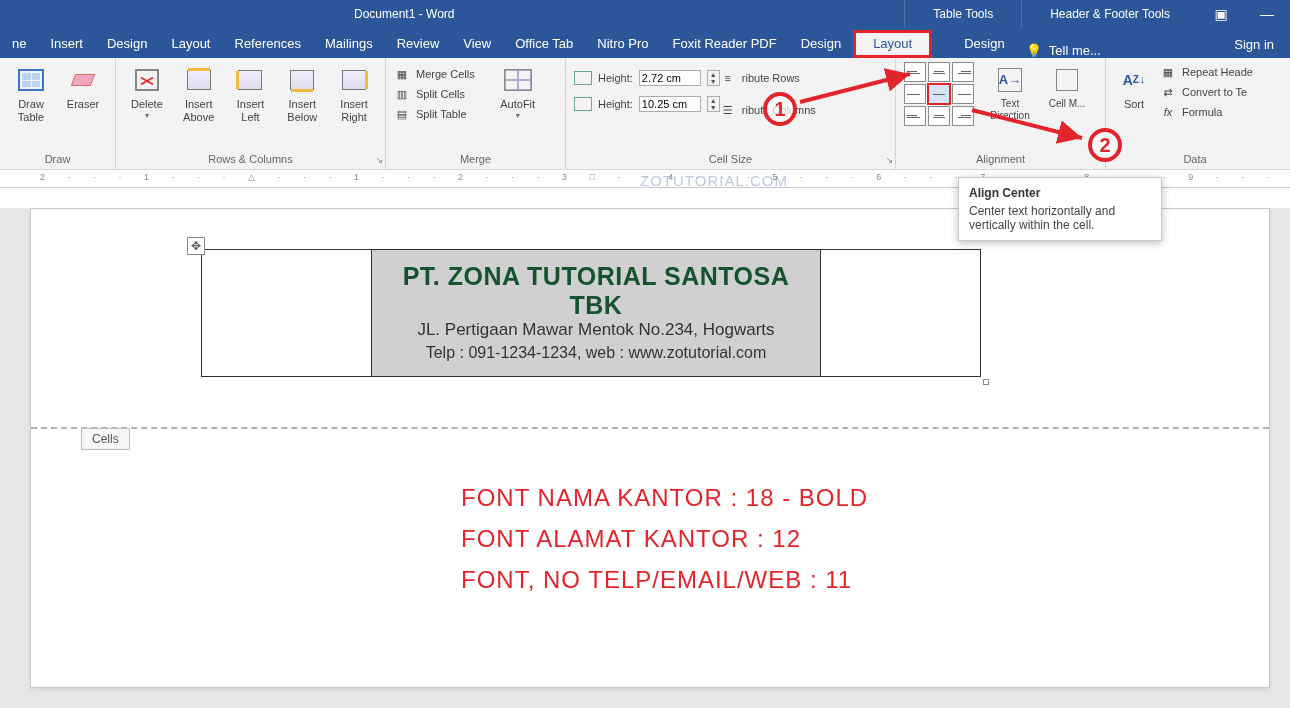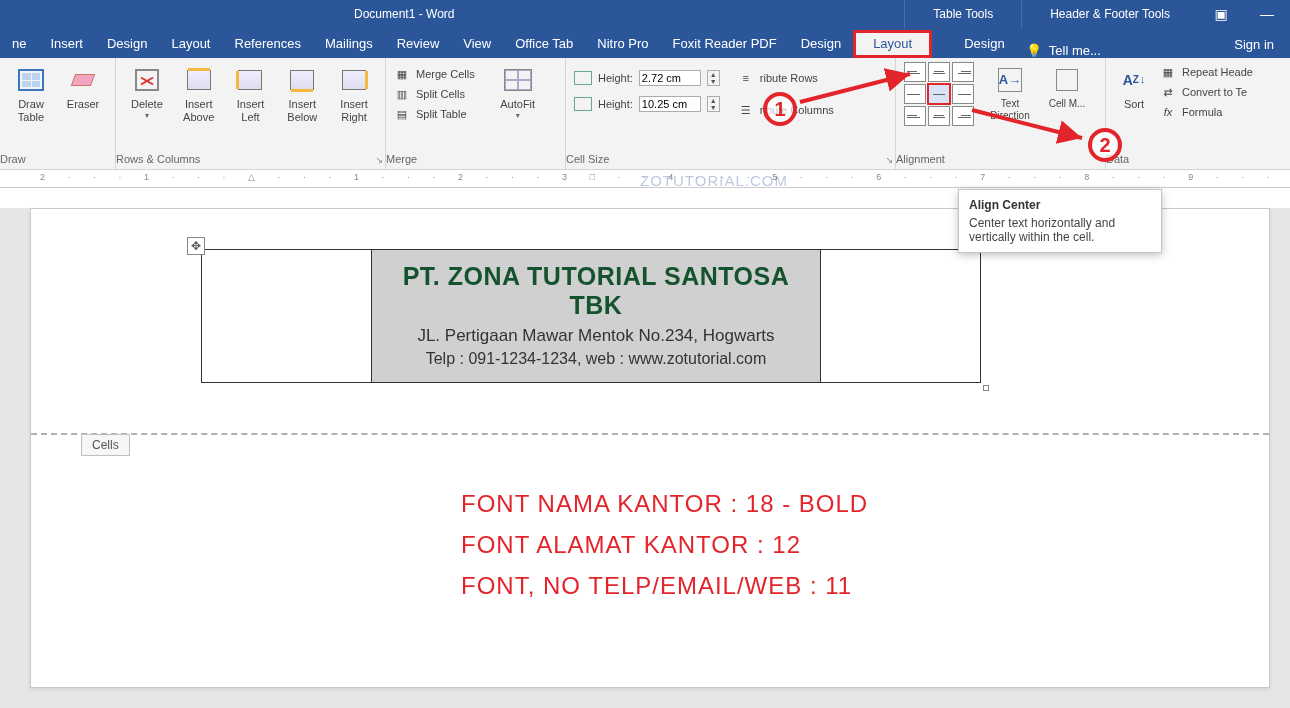--- a/index.html
+++ b/index.html
@@ -20,21 +20,21 @@
   .tab.active { background: #f3f3f3; color: #2b579a; }
   .tab.layout-tab { border: 3px solid #e3242b; padding: 3px 17px 4px; }
   .tab.hf-design { margin-left: 20px; }
   .tellme { display: flex; align-items: center; gap: 6px; padding: 0 10px; }
   .bulb-icon { color: #ffe79a; }
   .signin { position: absolute; right: 8px; padding: 6px 8px; }
 
   
   .ribbon { background: #f3f3f3; border-bottom: 1px solid #d4d4d4; height: 112px; display: flex; font-size: 11px; color: #444; position: relative; }
   .group { border-right: 1px solid #d4d4d4; padding: 4px 8px 2px; display: flex; flex-direction: column; position: relative; }
-  .group-label { color: #666; font-size: 11px; padding: 2px 0; position: absolute; bottom: 2px; left: 0; right: 0; }
+  .group-label { text-align: center; color: #666; font-size: 11px; padding: 2px 12px; position: absolute; bottom: 2px; left: 0; right: 0; }
   .btns-row { display: flex; gap: 6px; flex: 1; }
   .big-btn { display: flex; flex-direction: column; align-items: center; justify-content: flex-start; width: 46px; padding-top: 2px; gap: 2px; text-align: center; line-height: 1.2; }
   .big-btn .ic { width: 32px; height: 32px; display: flex; align-items: center; justify-content: center; }
   .big-btn .caret { font-size: 8px; color: #666; margin-top: -2px; }
   .mini-col { display: flex; flex-direction: column; gap: 4px; padding-top: 4px; }
   .mini-item { display: flex; align-items: center; gap: 6px; white-space: nowrap; }
   .mini-item .mic { width: 16px; height: 16px; display: inline-flex; align-items: center; justify-content: center; }
   .dialog-launcher { position: absolute; right: 2px; bottom: 4px; font-size: 9px; color: #888; }
 
   .cell-size-row { display: flex; align-items: center; gap: 6px; margin: 2px 0; }
@@ -55,38 +55,38 @@
   
   .doc-area { background: #e6e6e6; position: relative; height: 520px; }
   .page { background: #fff; margin: 20px 20px 0 30px; border: 1px solid #c8c8c8; box-shadow: 0 2px 4px rgba(0,0,0,0.08); padding: 40px 80px 20px 120px; position: relative; height: 480px; }
   .move-handle { position: absolute; left: 156px; top: 28px; width: 18px; height: 18px; border: 1px solid #888; background: #fff; display: flex; align-items: center; justify-content: center; font-size: 12px; color: #555; }
   .letterhead { border: 1px solid #333; width: 780px; margin-left: 50px; }
   .letterhead-row { display: flex; }
   .letterhead-row .side { width: 170px; border-right: 1px solid #333; }
   .letterhead-row .side.r { border-right: none; border-left: 1px solid #333; width: 160px; }
   .letterhead-row .mid { flex: 1; background: #d0d0d0; text-align: center; padding: 12px 10px 14px; }
   .company { font-size: 25px; font-weight: bold; color: #14532d; letter-spacing: 0.5px; }
-  .addr { font-size: 17px; color: #333; margin-top: 6px; }
+  .addr { font-size: 17px; color: #333; }
   .contact { font-size: 16px; color: #333; margin-top: 4px; }
   .resize-handle { width: 6px; height: 6px; border: 1px solid #888; position: relative; left: 832px; top: 2px; }
 
   .header-dash { border-top: 2px dashed #b0b0b0; margin-top: 44px; margin-left: -120px; margin-right: -80px; }
   .header-tag { display: inline-block; border: 1px solid #bfbfbf; background: #f6f6f6; padding: 3px 10px; font-size: 12px; color: #555; margin-top: -1px; margin-left: -70px; }
 
   .anno { font-family: Impact, "Arial Black", sans-serif; color: #e3242b; font-size: 24px; letter-spacing: 1px; margin-left: 310px; margin-top: 28px; line-height: 1.7; text-transform: uppercase; }
 
   .watermark { position: absolute; top: 172px; left: 640px; color: rgba(43,87,154,0.32); font-size: 15px; font-weight: normal; letter-spacing: 1px; pointer-events: none; }
 
   
   .callout { position: absolute; width: 34px; height: 34px; border: 4px solid #e3242b; border-radius: 50%; display: flex; align-items: center; justify-content: center; color: #e3242b; font-weight: bold; font-size: 20px; background: rgba(255,255,255,0.7); }
   .arrow { position: absolute; }
   .arrow svg { overflow: visible; }
 
   
-  .tooltip { position: absolute; top: 189px; left: 958px; width: 204px; background: #fff; border: 1px solid #c6c6c6; box-shadow: 0 2px 8px rgba(0,0,0,0.25); padding: 8px 10px; font-size: 12px; color: #444; z-index: 50; }
+  .tooltip { position: absolute; top: 177px; left: 958px; width: 204px; background: #fff; border: 1px solid #c6c6c6; box-shadow: 0 2px 8px rgba(0,0,0,0.25); padding: 8px 10px; font-size: 12px; color: #444; z-index: 50; }
   .tooltip .tt-title { font-weight: bold; margin-bottom: 4px; color: #333; }
 
   
   .sq { width: 26px; height: 22px; border: 2px solid #3a76c4; position: relative; }
   .sq .grid { position: absolute; inset: 2px; display: grid; grid-template-columns: 1fr 1fr; grid-template-rows: 1fr 1fr; gap: 1px; }
   .sq .grid div { background: #bcd4ef; }
   .ers { width: 20px; height: 12px; background: #f3a6c1; border: 1px solid #c76; transform: skewX(-20deg); }
   .xdel { width: 24px; height: 22px; border: 2px solid #888; position: relative; }
   .xdel::before, .xdel::after { content:""; position:absolute; left:3px; right:3px; top:50%; height:2px; background:#d33; }
   .xdel::before { transform: rotate(30deg); } .xdel::after { transform: rotate(-30deg); }
@@ -238,21 +238,21 @@
             </div>
           </div>
         <span>AutoFit</span>
         <span class="caret">▾</span>
       </div>
     </div>
     <div class="group-label">Merge</div>
   </div>
 
   <div class="group" style="width:330px">
-    <div style="display:flex; gap:18px; padding-top:6px">
+    <div style="display:flex; padding-top:6px">
       <div>
         <div class="cell-size-row">
           <span class="sz-ic"></span>
           <span>Height:</span>
           <input value="2.72 cm" style="">
           <div class="spin">
               <span>▲</span>
               <span>▼</span>
             </div>
         </div>

